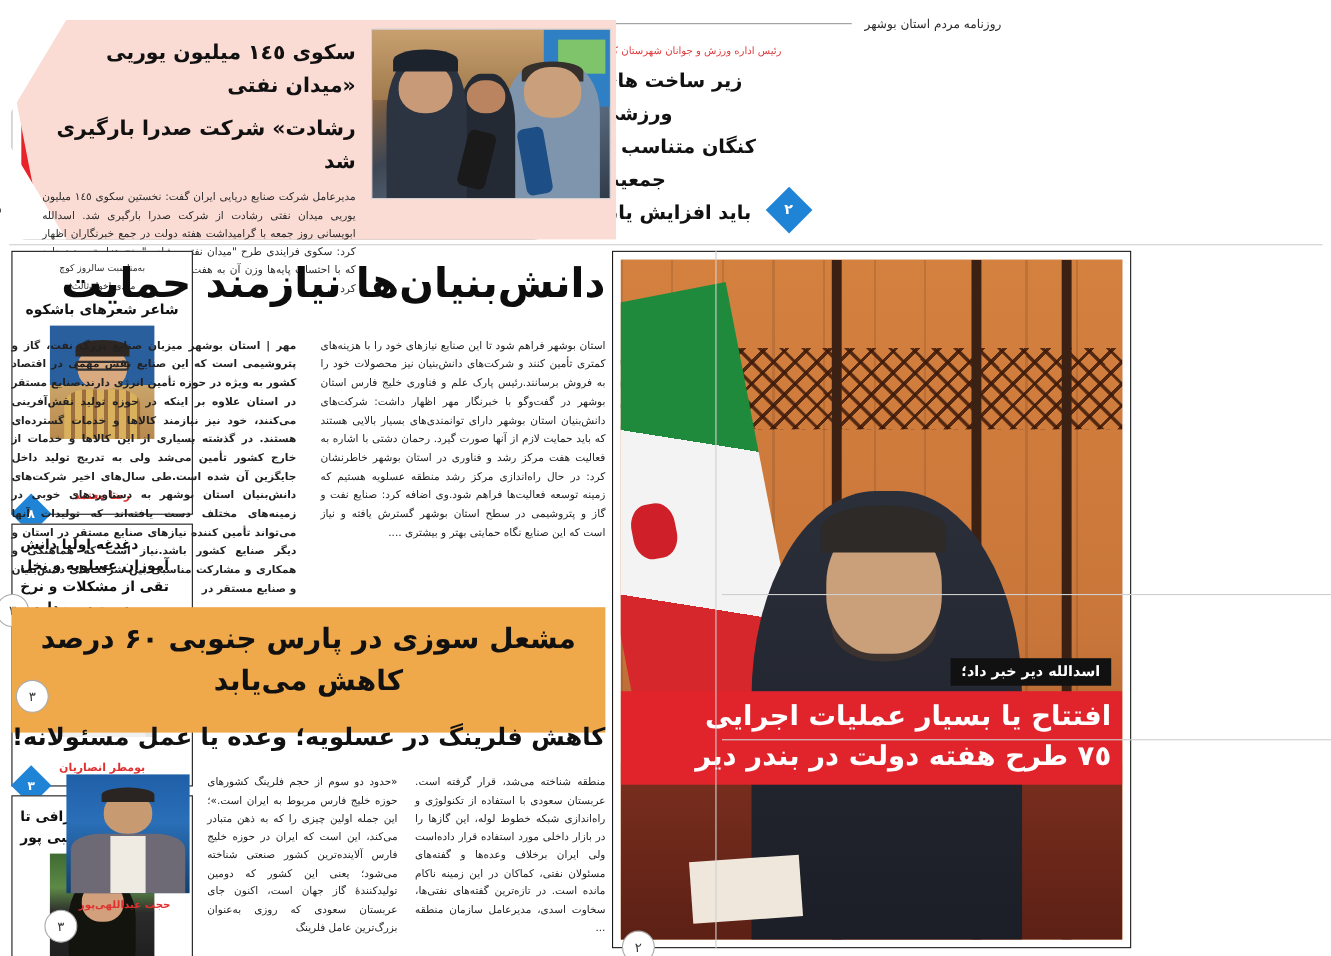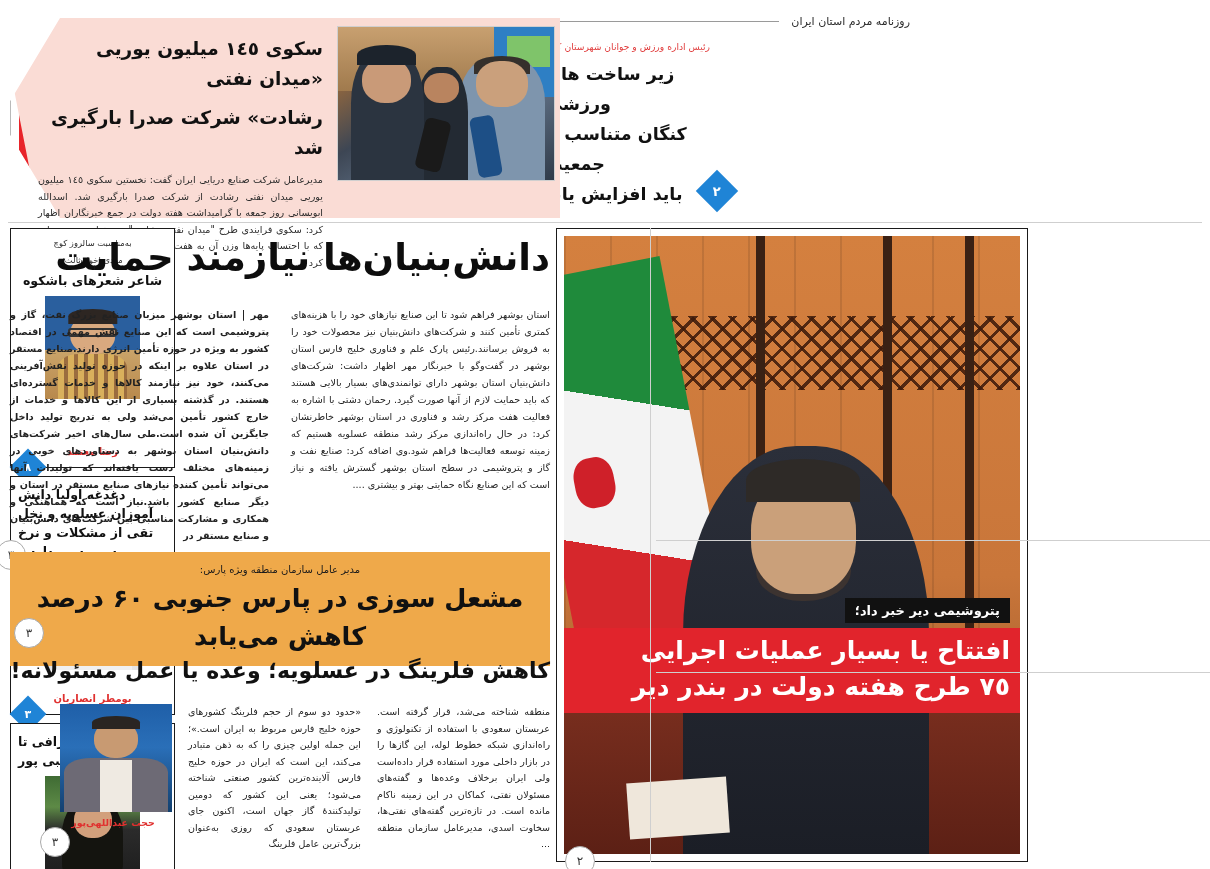--- a/index.html
+++ b/index.html
@@ -387,21 +387,21 @@
   .sep-h {
     position: absolute; background: #cfcfcf; height: 1px;
   }
 </style>
 </head>
 <body>
 
 <div class="page">
 
   <div class="tagline-wrap">
-    <div class="tagline">روزنامه مردم استان ایران</div>
+    <div class="tagline">روزنامه مردم استان بوشهر</div>
     <div class="tagline-rule"></div>
   </div>
 
   <div class="masthead-box">
     <div class="logo-red">
       <div class="logo-url">WWW.PAYAMEASALOOYE.IR</div>
       <div class="logo-word">عسلویه</div>
       <div class="logo-script-wm">پیام</div>
       <div class="logo-payam">پیام</div>
       <div class="logo-watermark">pishkhan.com</div>
@@ -501,21 +501,21 @@
       <div class="mp-post" style="left:88%;"></div>
       <div class="mp-flag">
         <div class="mp-flag-emblem"></div>
       </div>
       <div class="mp-desk"></div>
       <div class="mp-person"></div>
       <div class="mp-beard"></div>
       <div class="mp-head"></div>
       <div class="mp-hair"></div>
       <div class="mp-paper"></div>
-      <div class="mp-kicker">پتروشیمی دیر خبر داد؛</div>
+      <div class="mp-kicker">اسدالله دیر خبر داد؛</div>
       <div class="mp-head-red">
         <div class="l1">افتتاح یا بسیار عملیات اجرایی</div>
         <div class="l2">٧٥ طرح هفته دولت در بندر دیر</div>
       </div>
     </div>
     <div class="circle-num">
       <span>٢</span>
     </div>
   </div>
 
@@ -524,21 +524,20 @@
     <div class="lead-cols">
       <div class="lead-col lead-lead">مهر |  استان بوشهر میزبان صنایع بزرگ نفت، گاز و پتروشیمی است که این صنایع نقش مهمی در اقتصاد کشور به ویژه در حوزه تأمین انرژی دارند.صنایع مستقر در استان علاوه بر اینکه در حوزه تولید نقش‌آفرینی می‌کنند، خود نیز نیازمند کالاها و خدمات گسترده‌ای هستند. در گذشته بسیاری از این کالاها و خدمات از خارج کشور تأمین می‌شد ولی به تدریج تولید داخل جایگزین آن شده است.طی سال‌های اخیر شرکت‌های دانش‌بنیان استان بوشهر به دستاوردهای خوبی در زمینه‌های مختلف دست یافته‌اند که تولیدات آنها می‌تواند تأمین کننده نیازهای صنایع مستقر در استان و دیگر صنایع کشور باشد.نیاز است که هماهنگی و همکاری و مشارکت مناسبی بین شرکت‌های دانش‌بنیان و صنایع مستقر در</div>
       <div class="lead-col">استان بوشهر فراهم شود تا این صنایع نیازهای خود را با هزینه‌های کمتری تأمین کنند و شرکت‌های دانش‌بنیان نیز محصولات خود را به فروش برسانند.رئیس پارک علم و فناوری خلیج فارس استان بوشهر در گفت‌وگو با خبرنگار مهر اظهار داشت: شرکت‌های دانش‌بنیان استان بوشهر دارای توانمندی‌های بسیار بالایی هستند که باید حمایت لازم از آنها صورت گیرد. رحمان دشتی با اشاره به فعالیت هفت مرکز رشد و فناوری در استان بوشهر خاطرنشان کرد: در حال راه‌اندازی مرکز رشد منطقه عسلویه هستیم که زمینه توسعه فعالیت‌ها فراهم شود.وی اضافه کرد: صنایع نفت و گاز و پتروشیمی در سطح استان بوشهر گسترش یافته و نیاز است که این صنایع نگاه حمایتی بهتر و بیشتری ....</div>
       <div class="circle-num lead-circle">
         <span>٣</span>
       </div>
     </div>
   </div>
 
   <div class="orange-banner">
-    <div class="kicker">مدیر عامل سازمان منطقه ویژه پارس:</div>
     <div class="head">مشعل سوزی در پارس جنوبی ۶۰ درصد</div>
     <div class="head">کاهش می‌یابد</div>
     <div class="circle-num">
       <span>٣</span>
     </div>
   </div>
 
   <div class="bottom-art">
     <div class="head">کاهش فلرینگ در عسلویه؛ وعده یا عمل مسئولانه!</div>
     <div class="bottom-cols">

